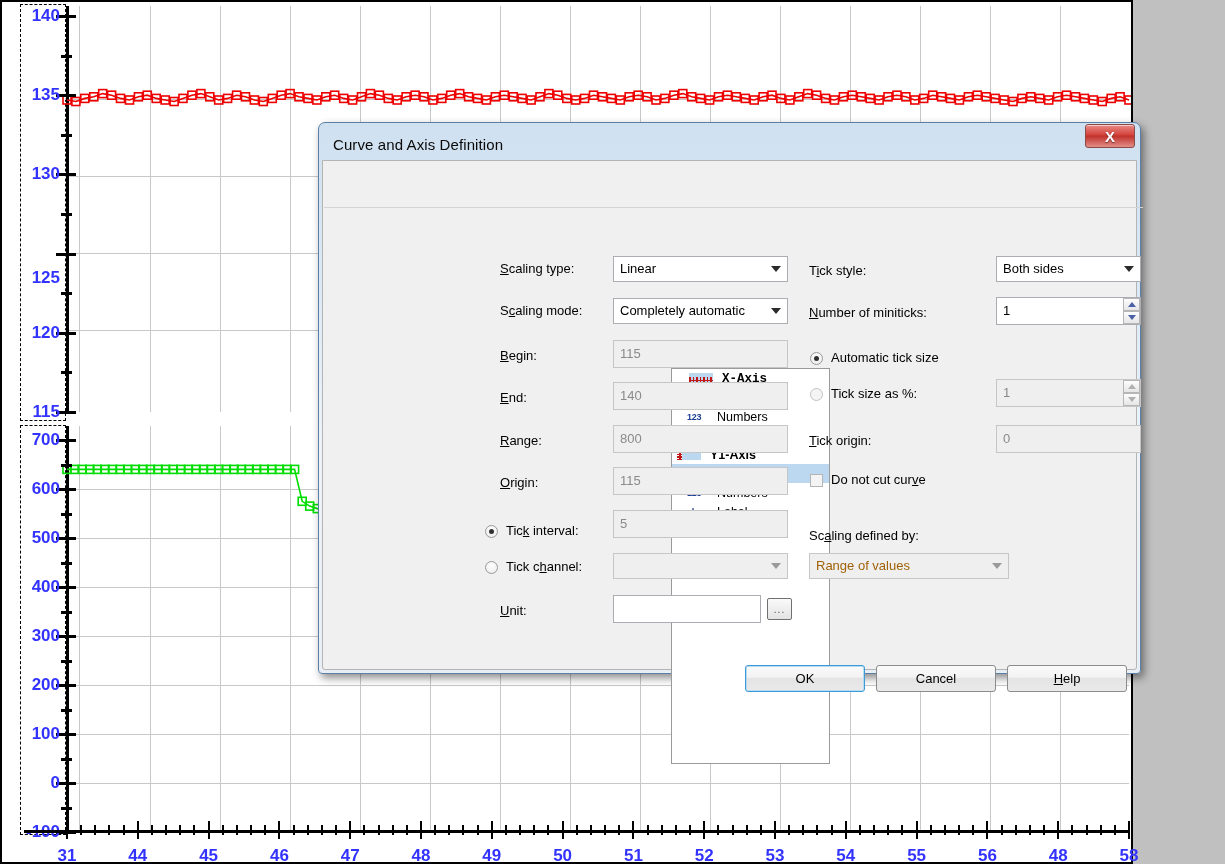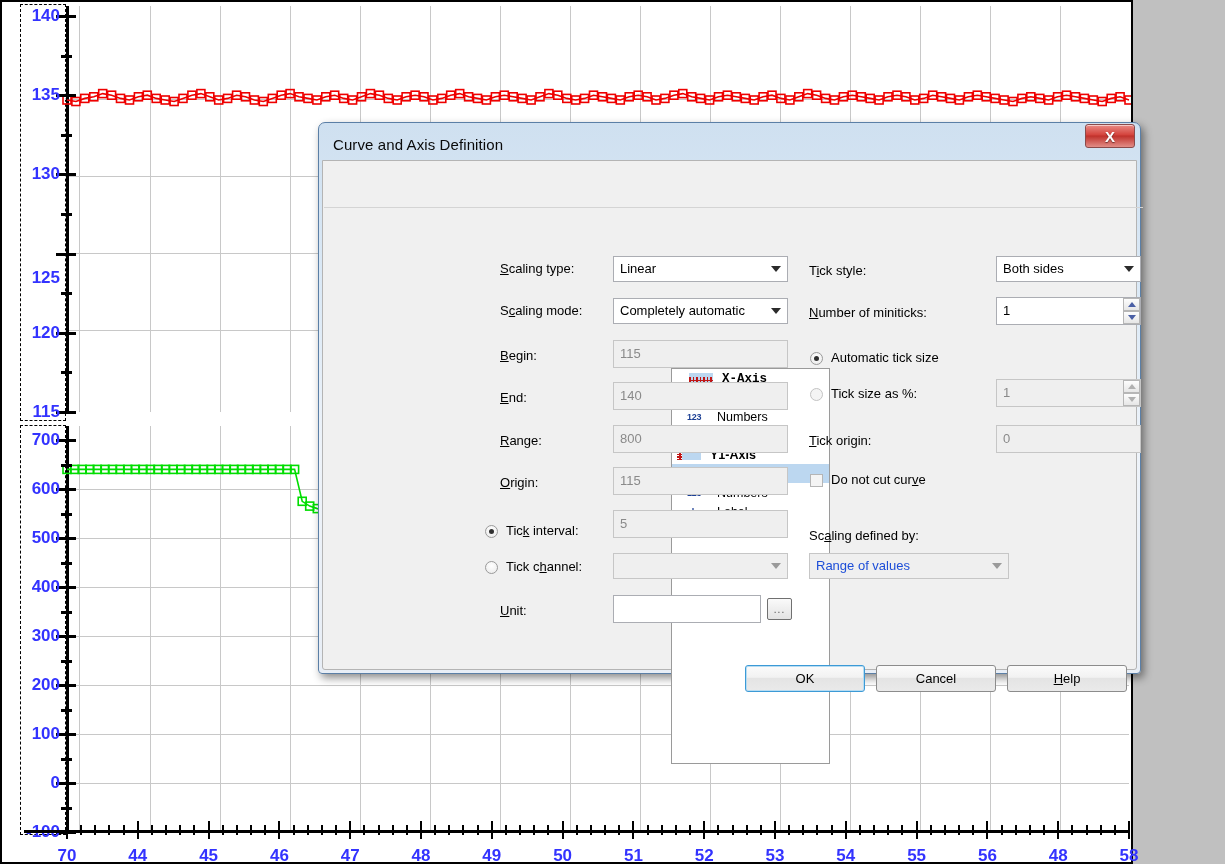--- a/index.html
+++ b/index.html
@@ -113,21 +113,21 @@
     font-family:"Liberation Sans",sans-serif;font-size:13px;color:#000;
     padding:0 6px;line-height:26px;
   }
   .f-input.ro{background:#efefef;color:#8a8a8a;border-color:#c6c6c6;}
   .f-combo{
     position:absolute;height:26px;box-sizing:border-box;
     border:1px solid #abadb3;background:#fff;
     font-size:13px;line-height:24px;padding:0 6px;
     display:flex;align-items:center;justify-content:space-between;cursor:pointer;
   }
-  .f-combo.dis{background:#efefef;color:#1d4ed8;border-color:#c6c6c6;gap:32px;}
+  .f-combo.dis{background:#efefef;color:#a16207;border-color:#c6c6c6;gap:32px;}
   .caret{width:0;height:0;border-left:5px solid transparent;border-right:5px solid transparent;border-top:6px solid #2b2b2b;margin-left:6px;}
   .f-combo.dis .caret{border-top-color:#9a9a9a;}
 
   .spin{position:absolute;width:17px;box-sizing:border-box;}
   .spin div{
     height:13px;border:1px solid #b6b6b6;background:linear-gradient(to bottom,#fdfdfd,#e6e6e6);
     display:flex;align-items:center;justify-content:center;cursor:pointer;box-sizing:border-box;
   }
   .sp-up{width:0;height:0;border-left:4px solid transparent;border-right:4px solid transparent;border-bottom:5px solid #4a5fa5;}
   .sp-dn{width:0;height:0;border-left:4px solid transparent;border-right:4px solid transparent;border-top:5px solid #4a5fa5;}
@@ -530,21 +530,21 @@
       <div class="tick" style="left: 1026.88px; top: 823px; width: 2px; height: 10px;"></div>
       <div class="tick" style="left: 1041.04px; top: 823px; width: 2px; height: 10px;"></div>
       <div class="tick" style="left: 1055.2px; top: 819px; width: 2px; height: 18px;"></div>
       <div class="tick" style="left: 1069.36px; top: 823px; width: 2px; height: 10px;"></div>
       <div class="tick" style="left: 1083.52px; top: 823px; width: 2px; height: 10px;"></div>
       <div class="tick" style="left: 1097.68px; top: 823px; width: 2px; height: 10px;"></div>
       <div class="tick" style="left: 1111.84px; top: 823px; width: 2px; height: 10px;"></div>
       <div class="tick" style="left: 1126px; top: 819px; width: 2px; height: 18px;"></div>
     </div>
   <div id="xnums">
-      <div class="xaxis-num" style="left: 43px; top: 845px; width: 44px;">70</div>
+      <div class="xaxis-num" style="left: 43px; top: 845px; width: 44px;">31</div>
       <div class="xaxis-num" style="left: 113.8px; top: 845px; width: 44px;">44</div>
       <div class="xaxis-num" style="left: 184.6px; top: 845px; width: 44px;">45</div>
       <div class="xaxis-num" style="left: 255.4px; top: 845px; width: 44px;">46</div>
       <div class="xaxis-num" style="left: 326.2px; top: 845px; width: 44px;">47</div>
       <div class="xaxis-num" style="left: 397px; top: 845px; width: 44px;">48</div>
       <div class="xaxis-num" style="left: 467.8px; top: 845px; width: 44px;">49</div>
       <div class="xaxis-num" style="left: 538.6px; top: 845px; width: 44px;">50</div>
       <div class="xaxis-num" style="left: 609.4px; top: 845px; width: 44px;">51</div>
       <div class="xaxis-num" style="left: 680.2px; top: 845px; width: 44px;">52</div>
       <div class="xaxis-num" style="left: 751px; top: 845px; width: 44px;">53</div>

